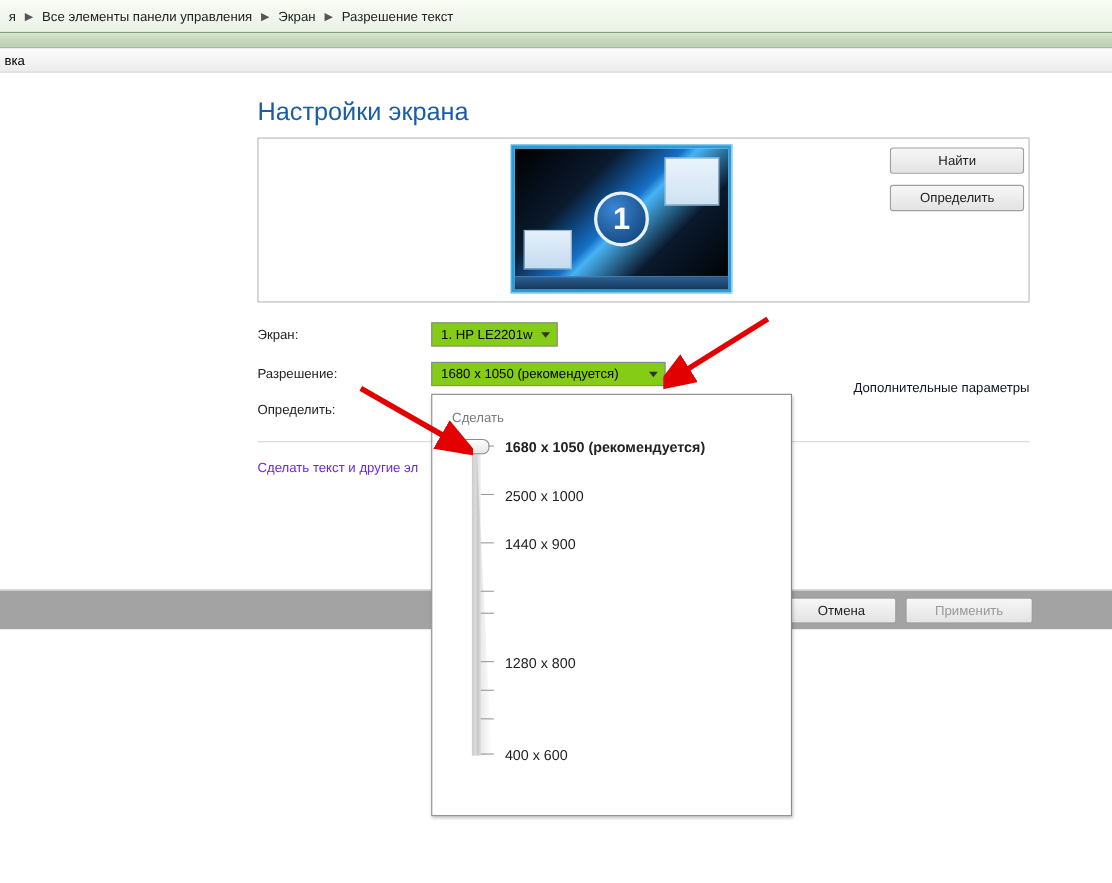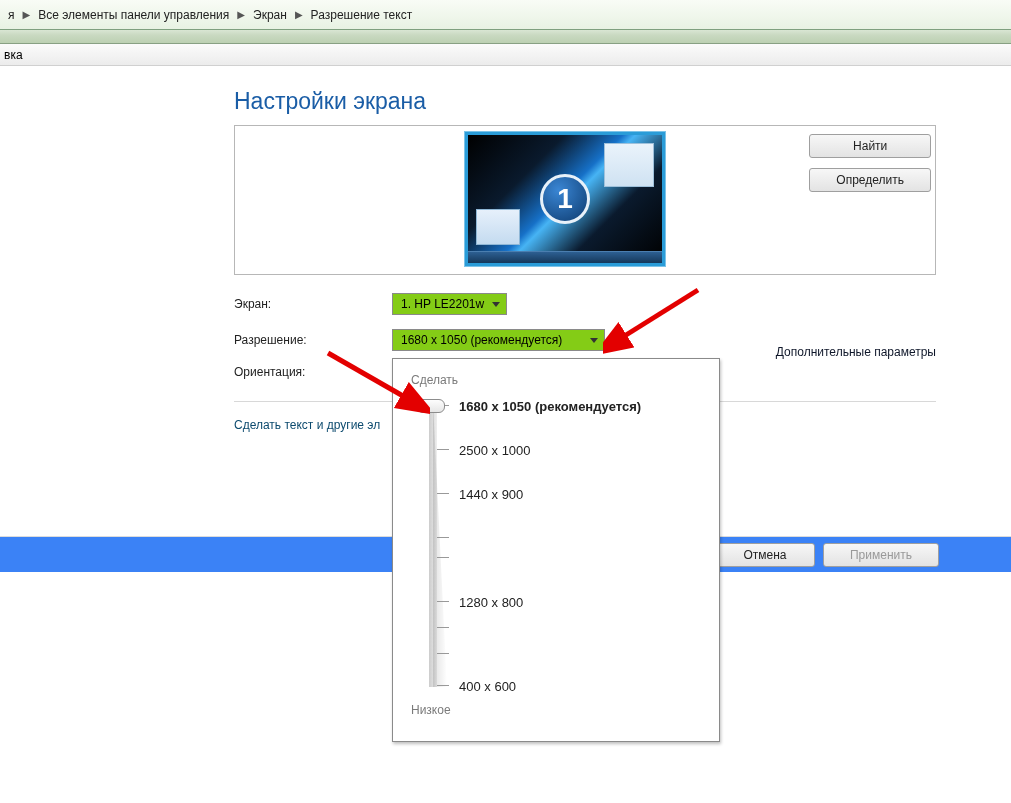--- a/index.html
+++ b/index.html
@@ -113,30 +113,30 @@
     font-size: 12px; min-width: 110px;
   }
   .dropdown.wide { width: 213px; }
   .dropdown .arrow {
     position: absolute; right: 6px; top: 50%; margin-top: -2px;
     width: 0; height: 0; border-left: 4px solid transparent;
     border-right: 4px solid transparent; border-top: 5px solid #333;
   }
   .link-area { margin-top: 16px; }
   .link {
-    color: #0c4a6e; text-decoration: none; display: block;
+    color: #6d28d9; text-decoration: none; display: block;
     margin-bottom: 12px; cursor: pointer;
   }
   .advanced-link {
     position: absolute; right: 75px; top: 345px;
     color: #0f172a; cursor: pointer;
   }
   .bottom-bar {
     position: absolute; left: 0; top: 536px; width: 100%;
-    height: 36px; background: #3b82f6; border-top: 1px solid #dcdcdc;
+    height: 36px; background: #a3a3a3; border-top: 1px solid #dcdcdc;
     display: flex; justify-content: flex-end; align-items: center;
     padding-right: 72px; gap: 8px;
   }
   .divider {
     width: 702px; border-top: 1px solid #d8d8d8;
     margin: 22px 0 14px 0;
   }
   
   .res-popup {
     position: absolute;
@@ -223,21 +223,21 @@
       </div>
     </div>
     <div class="form-row">
       <div class="form-label">Разрешение:</div>
       <div class="dropdown wide">
         <span>1680 x 1050 (рекомендуется)</span>
         <span class="arrow"></span>
       </div>
     </div>
     <div class="form-row">
-      <div class="form-label">Ориентация:</div>
+      <div class="form-label">Определить:</div>
     </div>
   </div>
 
   <div class="divider"></div>
 
   <div class="link-area">
     <span class="link">Сделать текст и другие эл</span>
   </div>
 </div>
 
@@ -267,21 +267,20 @@
       <div class="thumb" style="top:2px"></div>
     </div>
     <div class="labels-col">
       <div class="res-label bold" style="top:2px">1680 x 1050 (рекомендуется)</div>
       <div class="res-label" style="top:46px">2500 x 1000</div>
       <div class="res-label" style="top:90px">1440 x 900</div>
       <div class="res-label" style="top:198px">1280 x 800</div>
       <div class="res-label" style="top:282px">400 x 600</div>
     </div>
   </div>
-  <div class="cap bottom">Низкое</div>
 </div>
 
 <svg class="arrow-anno" style="left:603px; top:285px;" width="100" height="70">
   <defs>
       <marker id="ah1" markerWidth="10" markerHeight="10" refX="2" refY="3" orient="auto">
         <path d="M0,0 L0,6 L8,3 z" fill="#e30000"></path>
       </marker>
     </defs>
   <line x1="95" y1="5" x2="15" y2="55" stroke="#e30000" stroke-width="5" marker-end="url(#ah1)"></line>
 </svg>

